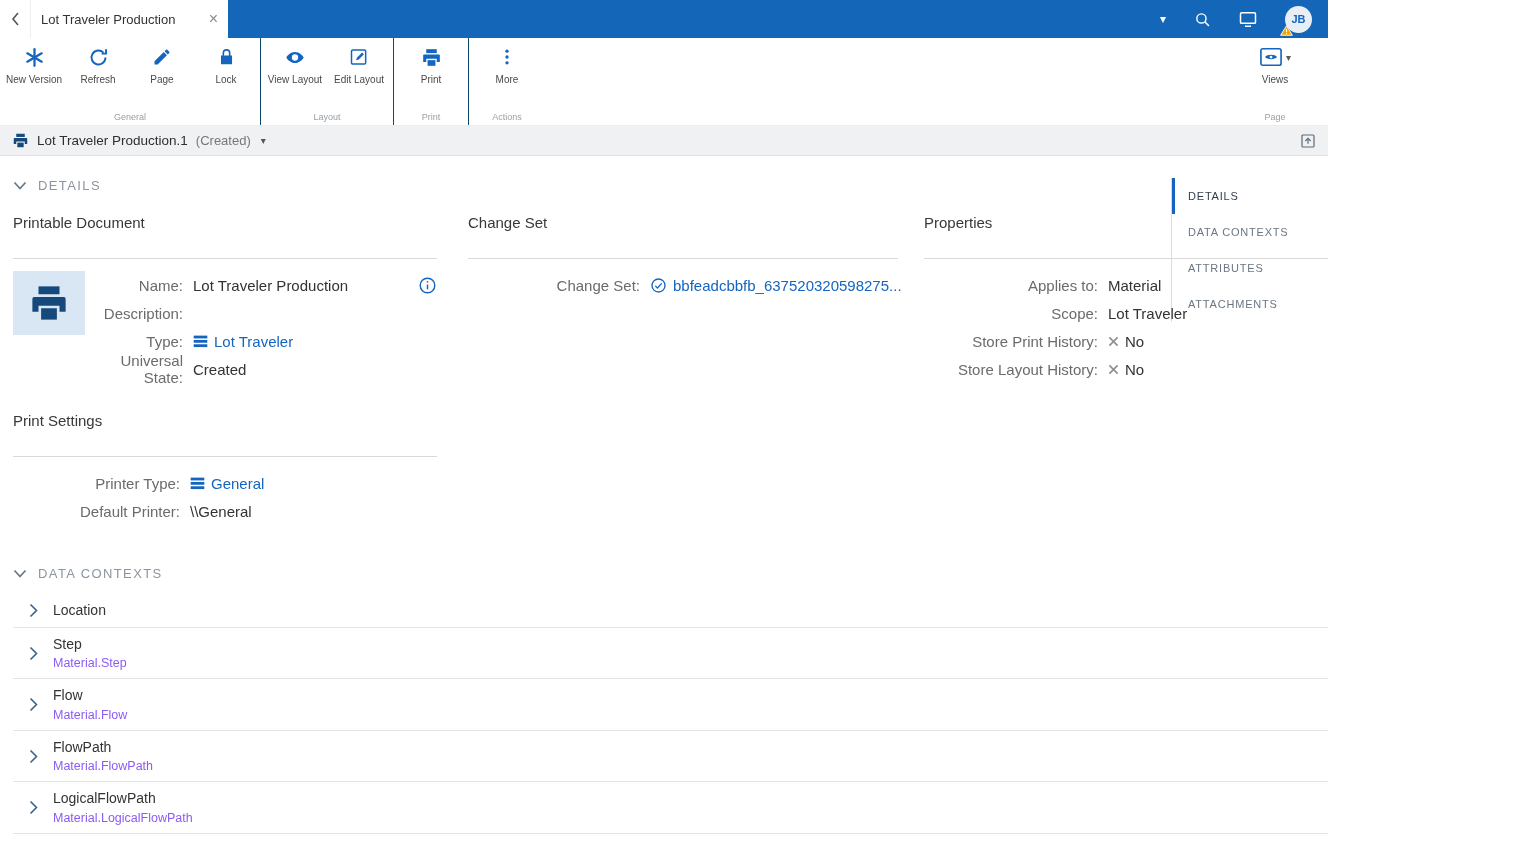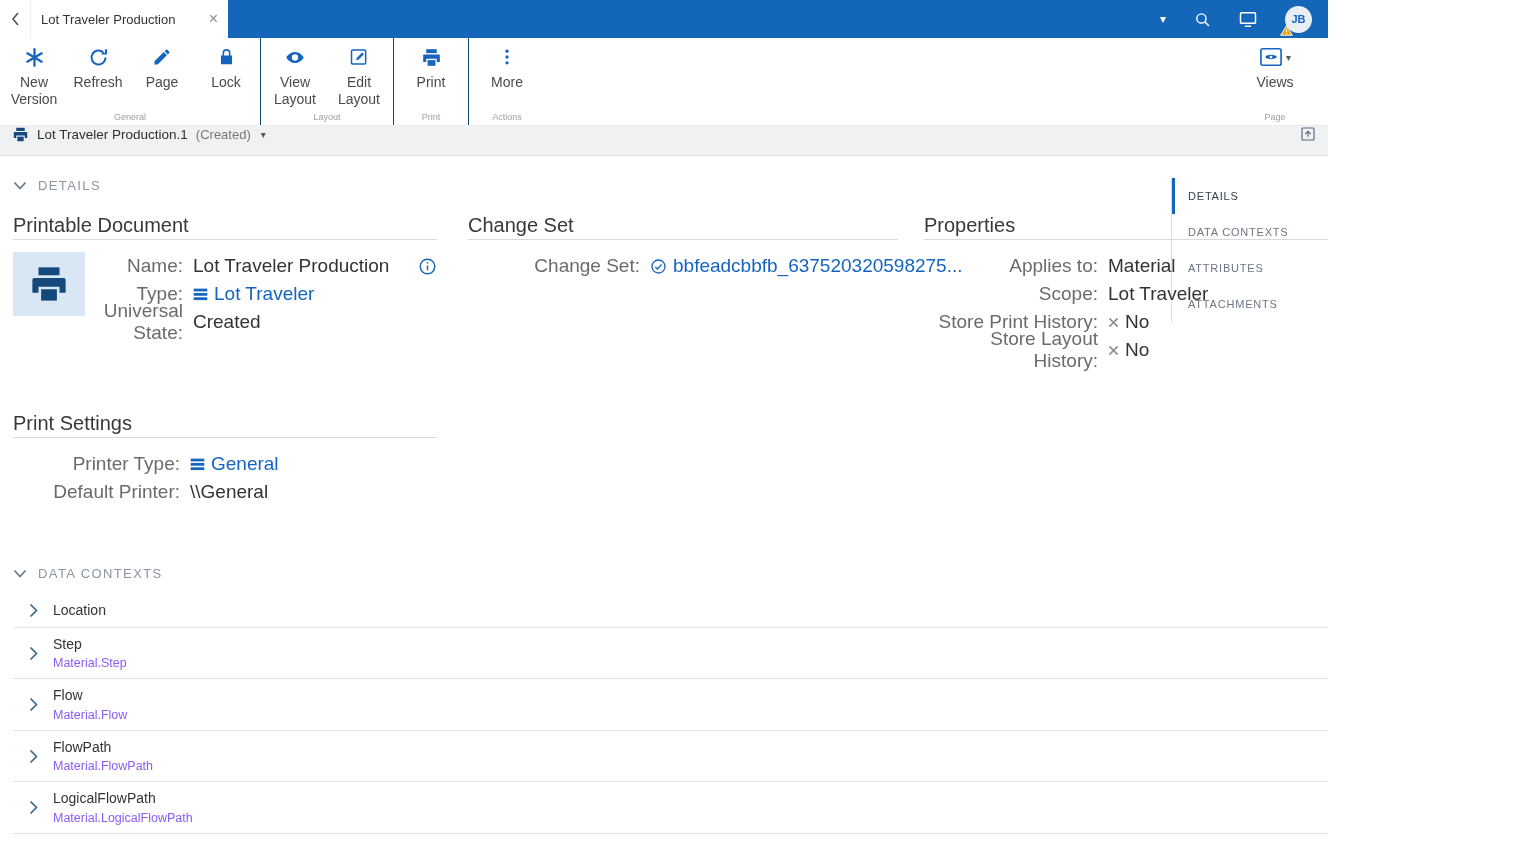--- a/index.html
+++ b/index.html
@@ -20,47 +20,47 @@
   .avatar .warn{position:absolute;left:-5px;bottom:-3px;display:flex}
 
   
   .toolbar{position:absolute;top:38px;left:0;right:0;height:88px;background:#fff;border-bottom:1px solid #ededed;display:flex;justify-content:space-between}
   .tb-groups{display:flex}
   .tb-group{display:flex;flex-direction:column;justify-content:space-between;padding:7px 2px 3px}
   .tb-group + .tb-group{border-left:1px solid #0c4a6e}
   .tb-buttons{display:flex}
   .tb-btn{width:64px;background:none;border:none;display:flex;flex-direction:column;align-items:center;gap:5px;font-family:inherit;cursor:pointer;padding:0}
   .tb-btn .icon{height:24px;display:flex;align-items:center;justify-content:center;color:#1565c0}
-  .tb-btn .lbl{font-size:14px;color:#4a4a4a;line-height:1.2;text-align:center}
+  .tb-btn .lbl{font-size:10px;color:#4a4a4a;line-height:1.2;text-align:center}
   .tb-group-label{font-size:9px;color:#9aa0a6;text-align:center;padding-top:2px}
   .views-caret{font-size:10px;color:#5a5a5a;margin-left:3px}
 
   
-  .docbar{position:absolute;top:126px;left:0;right:0;height:30px;background:#f0f1f2;border-bottom:1px solid #e0e0e0;display:flex;align-items:flex-start;gap:8px;padding:0 12px}
+  .docbar{position:absolute;top:126px;left:0;right:0;height:30px;background:#f0f1f2;border-bottom:1px solid #e0e0e0;display:flex;align-items:center;gap:8px;padding:0 12px}
   .docbar-title{font-size:13.5px;color:#2f2f2f}
   .docbar-state{font-size:13px;color:#777}
   .docbar-caret{font-size:10px;color:#555;margin-left:2px}
   .docbar-sel{display:flex;align-items:center;gap:8px;cursor:pointer}
   .docbar-spacer{flex:1}
   .docbar-expand{display:flex;align-items:center;cursor:pointer}
 
   
   .content{position:absolute;top:156px;left:0;right:0;bottom:0;background:#fff}
 
   .section-header{position:absolute;display:flex;align-items:center;gap:11px;cursor:pointer}
   .section-header .txt{font-size:13px;letter-spacing:1.4px;color:#8b95a0}
 
   .col{position:absolute}
-  .col-title{font-size:20px;color:#383838;padding-bottom:2px;border-bottom:1px solid #d9d9d9;margin-bottom:12px}
+  .col-title{font-size:15px;color:#383838;padding-bottom:27px;border-bottom:1px solid #d9d9d9;margin-bottom:12px}
 
   .pd-body{display:flex}
   .pd-thumb{width:72px;height:64px;background:#d9e7f4;display:flex;align-items:center;justify-content:center;color:#15497c;flex:none;margin-right:8px}
   .pd-fields{flex:1}
 
-  .f-row{display:flex;align-items:center;height:28px;font-size:19px}
+  .f-row{display:flex;align-items:center;height:28px;font-size:15px}
   .f-label{color:#6b6b6b;text-align:right;padding-right:10px;flex:none}
   .f-value{color:#333;display:flex;align-items:center;gap:6px;white-space:nowrap}
   .pd-fields .f-label{width:100px}
   .props .f-label{width:184px}
   .ps .f-label{width:177px}
   .cs .f-label{width:182px}
   .link{color:#1565c0;cursor:pointer;text-decoration:none}
   .f-info{margin-left:auto;display:flex;align-items:center;cursor:pointer}
   .xmark{display:flex;align-items:center}
 
@@ -296,20 +296,24 @@
             <span class="f-value">Lot Traveler Production</span>
             <span class="f-info">
               <svg width="19" height="19" viewBox="0 0 24 24" fill="none" stroke="#1565c0" stroke-width="1.8">
                   <circle cx="12" cy="12" r="9.2"></circle>
                   <line x1="12" y1="10.8" x2="12" y2="16.8"></line>
                   <circle cx="12" cy="7.4" r="1.1" fill="#1565c0" stroke="none"></circle>
                 </svg>
             </span>
           </div>
           <div class="f-row">
+            <span class="f-label">Description:</span>
+            <span class="f-value"></span>
+          </div>
+          <div class="f-row">
             <span class="f-label">Type:</span>
             <span class="f-value">
               <svg width="15" height="13" viewBox="0 0 24 21" fill="#1565c0">
                   <rect x="1" y="1" width="22" height="4.5"></rect>
                   <rect x="1" y="8" width="22" height="4.5"></rect>
                   <rect x="1" y="15" width="22" height="4.5"></rect>
                 </svg>
               <a class="link">Lot Traveler</a>
             </span>
           </div>

